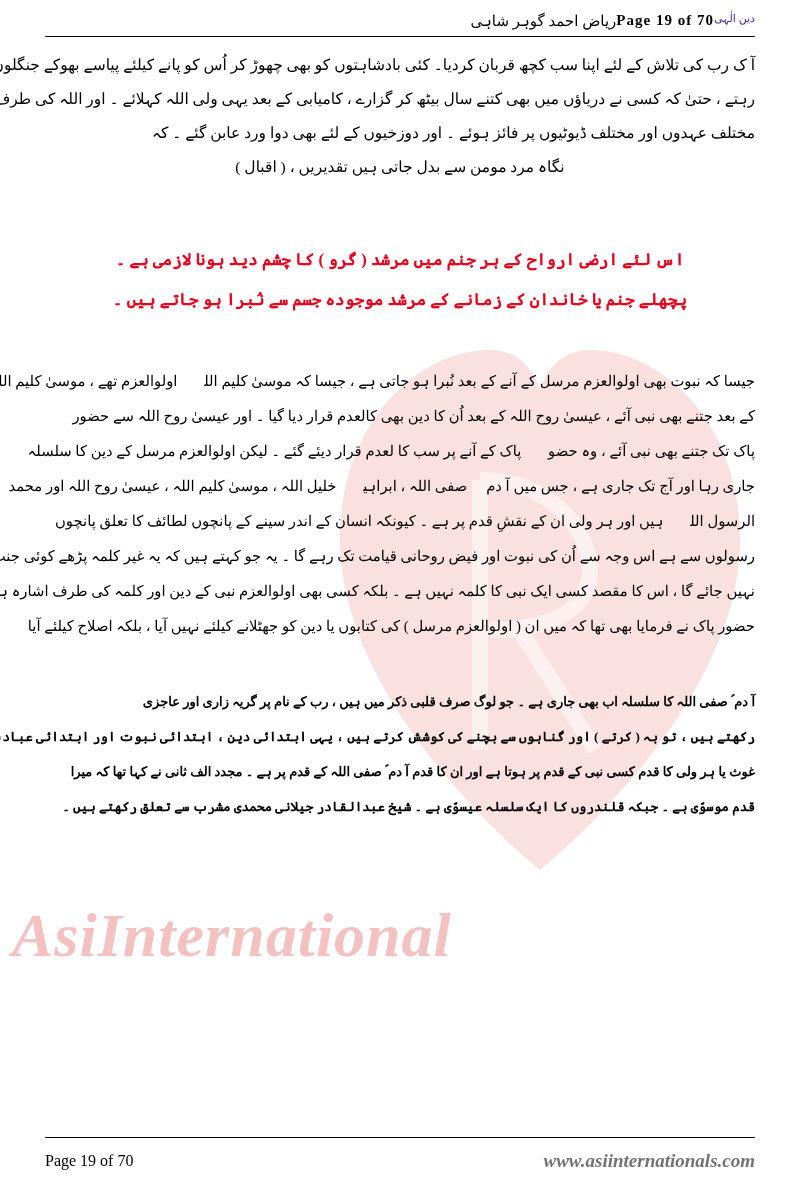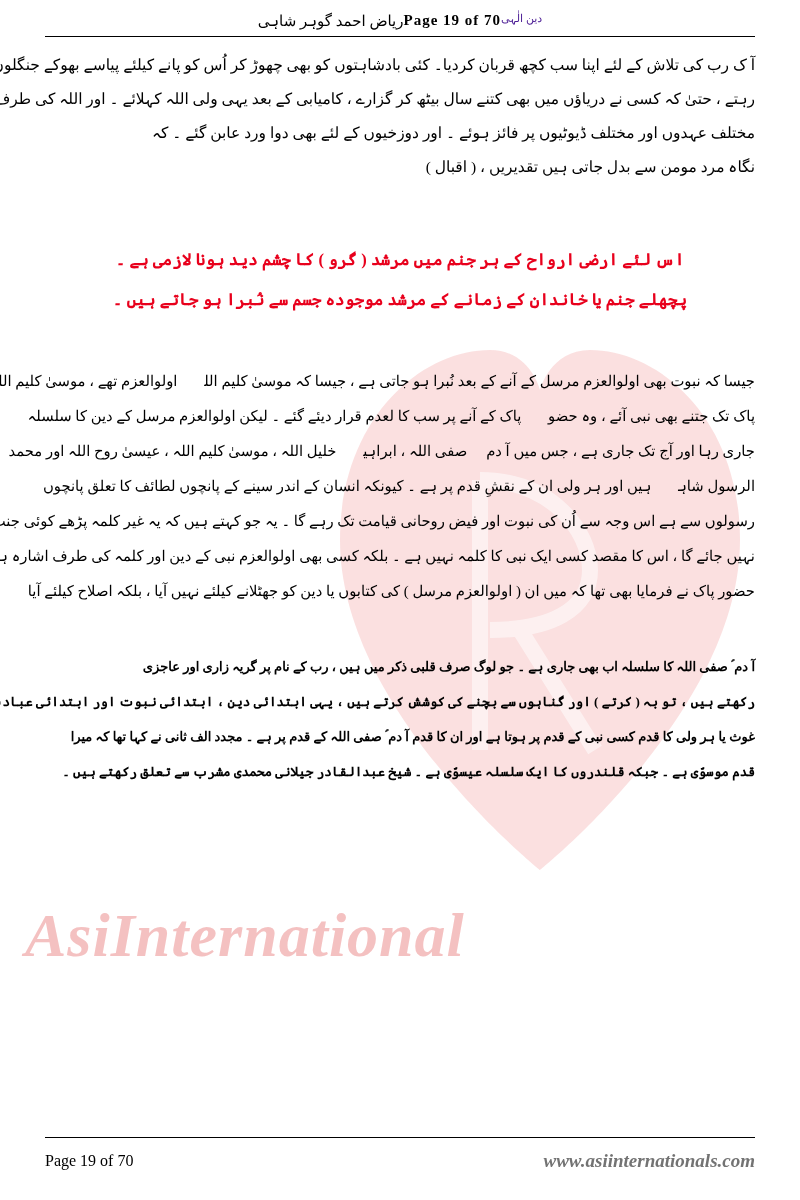--- a/index.html
+++ b/index.html
@@ -35,21 +35,21 @@
   .wm-heart {
     position: absolute;
     left: 330px;
     top: 330px;
     width: 420px;
     height: 560px;
     opacity: 0.30;
   }
   .wm-text {
     position: absolute;
-    left: 25px;
+    left: 12px;
     top: 900px;
     width: 760px;
     text-align: left;
     font-family: "Liberation Serif", serif;
     font-size: 62px;
     font-style: italic;
     font-weight: bold;
     color: #f3b7b7;
     opacity: 0.85;
     letter-spacing: 1px;
@@ -59,21 +59,21 @@
   
   .header {
     position: absolute;
     left: 45px;
     right: 45px;
     top: 12px;
     height: 26px;
     z-index: 3;
     display: flex;
     align-items: flex-start;
-    justify-content: center;
+    justify-content: flex-end;
   }
   .header-left {
     font-family: "Liberation Serif", serif;
     font-size: 15px;
     color: #000;
     direction: rtl;
   }
   .header-center {
     font-family: "Liberation Serif", serif;
     font-size: 15px;
@@ -117,21 +117,21 @@
     line-height: 34px;
     margin: 0 0 0 0;
   }
   .para .ln {
     display: block;
     white-space: nowrap;
   }
   .para-1 { margin-top: 4px; }
   .para-1 .ln { text-align: justify; }
 
-  .center-line { display: block; text-align: right; white-space: nowrap; }
+  .center-line { display: block; text-align: center; white-space: nowrap; }
 
   .spacer-a { height: 56px; }
   .spacer-b { height: 44px; }
   .spacer-c { height: 40px; }
 
   .red-block {
     direction: rtl;
     color: #e8001c;
     font-family: "Liberation Serif", serif;
     font-size: 16.5px;
@@ -211,23 +211,24 @@
 
     <div class="red-block">
       <span class="ln">اس لئے ارضی ارواح کے ہر جنم میں مرشد ( گرو )  کا چشم  دید ہونا لازمی ہے ۔</span>
       <span class="ln">پچھلے جنم  یا  خاندان کے زمانے کے مرشد موجودہ جسم  سے نُبرا ہو جاتے ہیں ۔</span>
     </div>
 
     <div class="spacer-b"></div>
 
     <div class="para para-2">
       <span class="ln">جیسا کہ نبوت بھی اولوالعزم مرسل کے آنے کے بعد نُبرا ہو جاتی ہے ، جیسا کہ موسیٰ کلیم اللہؑ اولوالعزم تھے ، موسیٰ کلیم اللہ</span>
+      <span class="ln">کے  بعد جتنے بھی نبی آئے ، عیسیٰ  روح اللہ کے بعد اُن کا دین بھی کالعدم قرار دیا گیا ۔ اور عیسیٰ  روح اللہ سے حضور</span>
       <span class="ln">پاک تک جتنے بھی نبی آئے ، وہ حضورؐ  پاک  کے آنے پر سب کا لعدم قرار دیئے گئے ۔ لیکن اولوالعزم مرسل کے دین کا سلسلہ</span>
       <span class="ln">جاری رہا اور آج تک جاری ہے ، جس میں  آ دم ؑ صفی اللہ ،  ابراہیمؑ  خلیل اللہ ، موسیٰ کلیم اللہ ،  عیسیٰ  روح اللہ اور محمد</span>
-      <span class="ln">الرسول شاہیؐ  ہیں اور ہر  ولی ان کے نقشِ قدم پر  ہے ۔  کیونکہ  انسان کے اندر سینے  کے پانچوں لطائف کا تعلق پانچوں</span>
+      <span class="ln">الرسول اللہؐ  ہیں اور ہر  ولی ان کے نقشِ قدم پر  ہے ۔  کیونکہ  انسان کے اندر سینے  کے پانچوں لطائف کا تعلق پانچوں</span>
       <span class="ln">رسولوں سے ہے اس وجہ سے اُن کی نبوت اور فیض روحانی قیامت تک رہے گا ۔  یہ جو کہتے ہیں کہ یہ غیر کلمہ پڑھے کوئی جنت میں</span>
       <span class="ln">نہیں جائے گا ، اس کا مقصد کسی ایک نبی کا کلمہ نہیں ہے ۔ بلکہ کسی بھی اولوالعزم نبی کے دین اور کلمہ کی طرف اشارہ ہے ۔ تبھی</span>
       <span class="ln">حضور پاک نے فرمایا بھی تھا کہ میں ان  ( اولوالعزم مرسل ) کی کتابوں یا دین کو جھٹلانے کیلئے نہیں آیا ،  بلکہ اصلاح کیلئے آیا</span>
     </div>
 
     <div class="spacer-c"></div>
 
     <div class="para para-3">
       <span class="ln">آ دم ؑ  صفی اللہ   کا سلسلہ اب بھی جاری ہے ۔ جو لوگ صرف قلبی ذکر میں ہیں ، رب کے نام پر گریہ زاری اور  عاجزی</span>
       <span class="ln">رکھتے ہیں ، تو بہ ( کرتے ) اور گناہوں سے بچنے کی کوشش کرتے ہیں ، یہی ابتدائی دین ، ابتدائی نبوت اور  ابتدائی عبادت تھی ۔</span>

